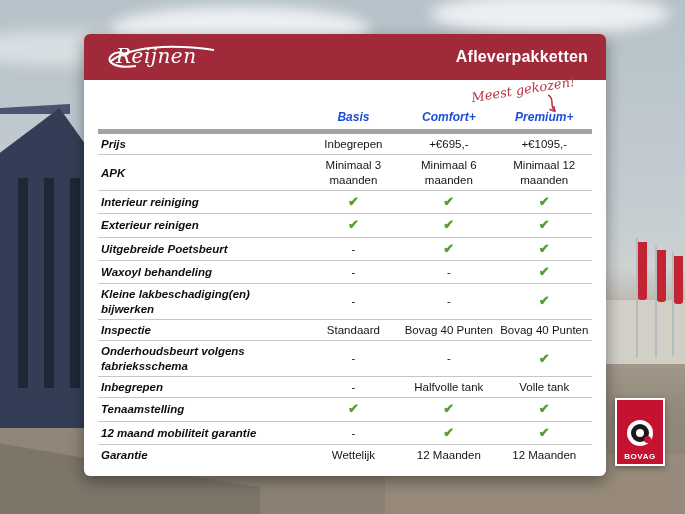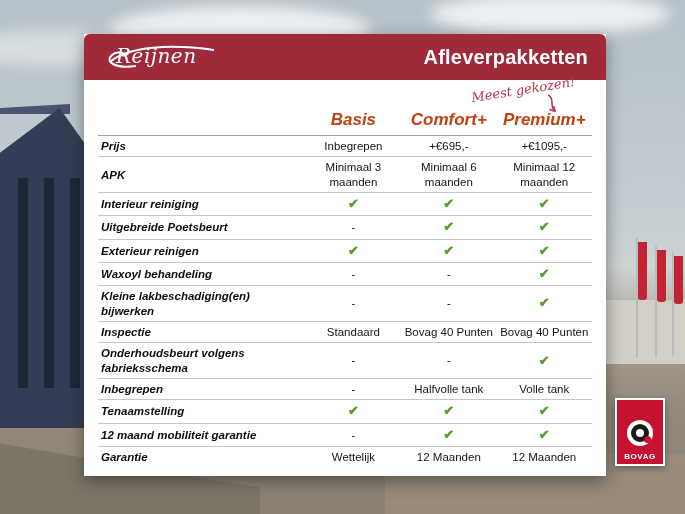--- a/index.html
+++ b/index.html
@@ -23,41 +23,41 @@
   .road{position:absolute;left:0;bottom:0;width:260px;height:88px;background:#7d7568;
       clip-path:polygon(0 20%,100% 70%,100% 100%,0 100%);}
   .pavement{position:absolute;right:0;bottom:0;width:300px;height:60px;background:#9a8c7c;opacity:.8;}
   .flagpole{position:absolute;width:2px;background:#b9bcbf;}
   .flag{position:absolute;width:9px;background:#c32433;border-radius:0 0 3px 3px;}
   .p1{left:636px;top:238px;height:120px;} .f1{left:638px;top:242px;height:58px;}
   .p2{left:655px;top:246px;height:112px;} .f2{left:657px;top:250px;height:52px;}
   .p3{left:672px;top:252px;height:104px;} .f3{left:674px;top:256px;height:48px;}
 
   
-  .card{position:absolute;left:84px;top:34px;width:522px;height:442px;background:#fff;border-radius:0;
+  .card{position:absolute;left:84px;top:34px;width:522px;height:442px;background:#fff;border-radius:6px;
         box-shadow:0 5px 16px rgba(0,0,0,.4);}
   .card-header{height:46px;background:#a02a3a;border-radius:6px 6px 0 0;display:flex;align-items:center;
         justify-content:space-between;padding:0 18px;}
   .logo{position:relative;width:120px;height:34px;color:#fff;}
   .logo-text{position:absolute;left:14px;top:4px;font-family:"DejaVu Serif",serif;font-style:italic;
         font-size:20px;letter-spacing:.5px;}
   .logo svg{position:absolute;left:0;top:0;}
-  .card-title{color:#fff;font-size:20px;font-weight:bold;letter-spacing:.2px;}
+  .card-title{color:#fff;font-size:16px;font-weight:bold;letter-spacing:.2px;}
   .card-body{position:relative;padding:4px 14px 8px;}
 
   
   .annotation{position:absolute;top:2px;right:30px;color:#b8354a;font-family:"DejaVu Serif",serif;
         font-style:italic;font-size:13px;transform:rotate(-9deg);white-space:nowrap;}
   .annotation svg{position:absolute;right:18px;top:15px;transform:rotate(6deg);}
 
   
   table{width:100%;border-collapse:collapse;table-layout:fixed;}
   col.lbl{width:42%;} col.val{width:19.3%;}
-  thead th{padding:26px 3px 5px;font-size:17px;font-style:italic;font-weight:bold;color:#c2410c;
-        text-align:center;border-bottom:1px solid #a3a3a3;}
+  thead th{padding:26px 3px 5px;font-size:12px;font-style:italic;font-weight:bold;color:#1d4ed8;
+        text-align:center;border-bottom:5px solid #a3a3a3;}
   thead th:first-child{text-align:left;}
   tbody td{padding:3px 3px;border-bottom:1px solid #c6c6c6;font-size:11.5px;color:#151515;
         text-align:center;line-height:1.25;}
   tbody tr:last-child td{border-bottom:none;}
   td.rowlabel{text-align:left;font-style:italic;font-weight:bold;font-size:11.5px;color:#0e0e0e;}
   td.check{color:#569e2d;font-weight:bold;font-size:13px;}
 
   
   .bovag{position:absolute;right:20px;top:398px;width:46px;height:64px;background:#fff;padding:2px;
         box-shadow:0 2px 6px rgba(0,0,0,.35);}
@@ -144,28 +144,28 @@
               <td>Minimaal 6 maanden</td>
               <td>Minimaal 12 maanden</td>
             </tr>
             <tr>
               <td class="rowlabel">Interieur reiniging</td>
               <td class="check">✔</td>
               <td class="check">✔</td>
               <td class="check">✔</td>
             </tr>
             <tr>
+              <td class="rowlabel">Exterieur reinigen</td>
+              <td class="check">✔</td>
+              <td class="check">✔</td>
+              <td class="check">✔</td>
+            </tr>
+            <tr>
               <td class="rowlabel">Uitgebreide Poetsbeurt</td>
               <td>-</td>
-              <td class="check">✔</td>
-              <td class="check">✔</td>
-            </tr>
-            <tr>
-              <td class="rowlabel">Exterieur reinigen</td>
-              <td class="check">✔</td>
               <td class="check">✔</td>
               <td class="check">✔</td>
             </tr>
             <tr>
               <td class="rowlabel">Waxoyl behandeling</td>
               <td>-</td>
               <td>-</td>
               <td class="check">✔</td>
             </tr>
             <tr>

